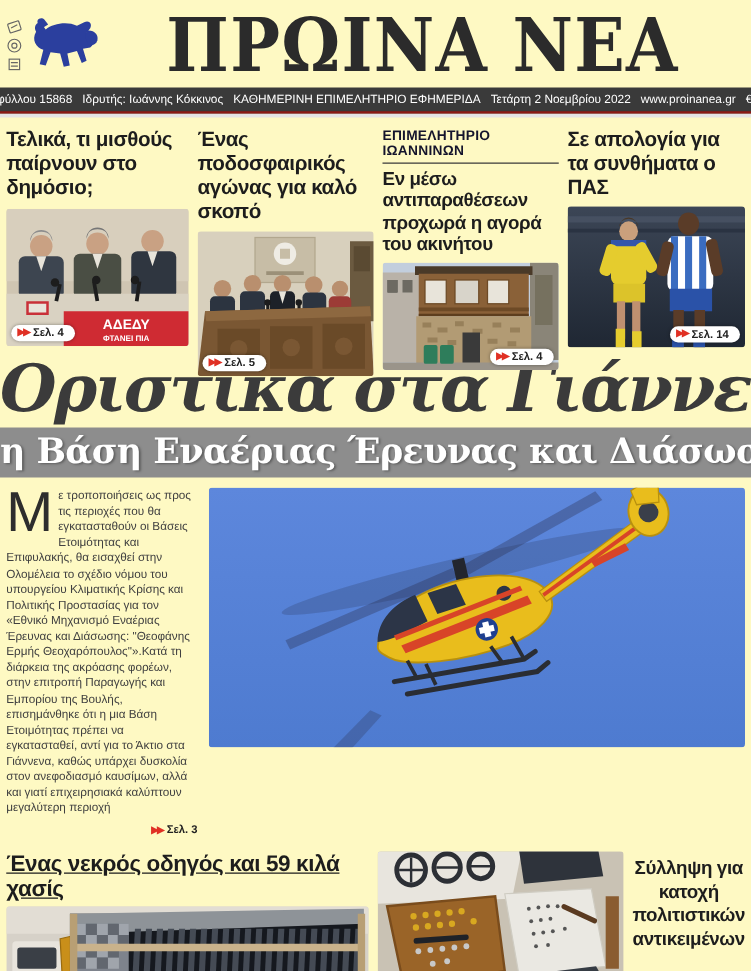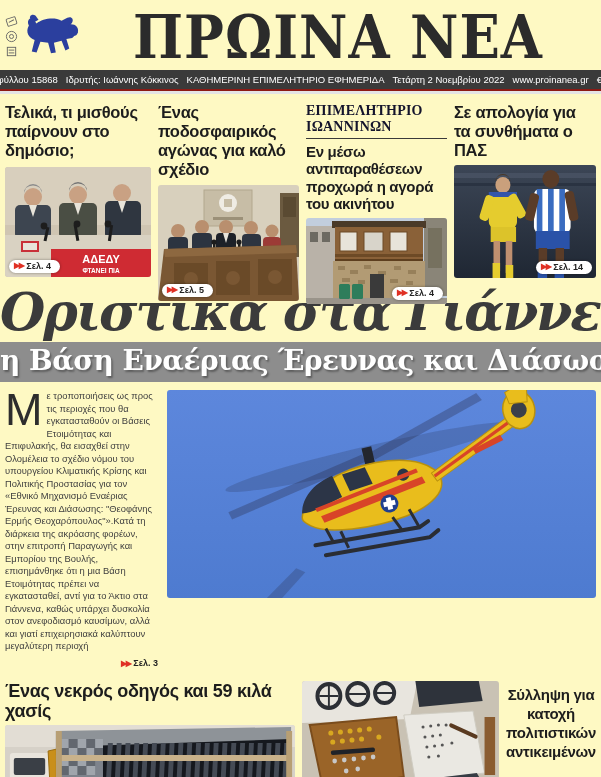--- a/index.html
+++ b/index.html
@@ -31,21 +31,21 @@
   
   .top-row { display:flex; gap:7px; padding:9px 5px 6px; border-top:3px solid #e4e4e4; height:192px; }
   .col { display:flex; flex-direction:column; }
   .col-1 { width:146px; } .col-2 { width:141px; } .col-3 { width:141px; } .col-4 { flex:1; }
   .story-title {
     margin:0 0 5px; font-size:16.5px; font-weight:bold; line-height:1.16;
     color:#1d1d1d; letter-spacing:-0.3px;
   }
   .col-3 .story-title { font-size:15px; }
   .kicker {
-    margin:0 0 4px; font-family:Liberation Serif, serif; font-size:14px;
+    margin:0 0 4px; font-family:Liberation Sans, sans-serif; font-size:11px;
     font-weight:bold; color:#14142c; letter-spacing:0.2px;
     border-bottom:1.5px solid #3a3a3a; padding-bottom:3px;
   }
   figure { margin:0; position:relative; border-radius:3px; overflow:hidden; flex:none; }
   figure svg { display:block; width:100%; height:100%; }
   .fig-auto { margin-top:auto; }
   .fig-1 { height:110px; } .fig-2 { height:116px; } .fig-3 { height:86px; } .fig-4 { height:113px; }
   
   .ptag {
     position:absolute; bottom:4px; left:4px; background:#fff; border-radius:9px;
@@ -74,21 +74,21 @@
     margin:2px 4px 0 0; font-weight:400;
   }
   .story-ptag {
     display:flex; justify-content:flex-end; align-items:center; gap:3px;
     font-size:9px; font-weight:bold; color:#222; margin-top:5px;
   }
   .heli-fig { flex:1; height:208px; }
   
   .bottom-row { display:flex; gap:7px; padding:7px 5px 4px; height:142px; }
   .b-left { width:296px; display:flex; flex-direction:column; }
-  .b-left .story-title { font-size:18px; margin-bottom:3px; }
+  .b-left .story-title { font-size:18px; margin-bottom:3px;text-decoration:underline; }
   .fig-truck { height:99px; }
   .b-mid { width:201px; }
   .fig-items { height:131px; }
   .b-right { flex:1; display:flex; flex-direction:column; padding-top:4px; }
   .b-right .story-title { font-size:15px; line-height:1.28;text-align:center; }
 </style>
 </head>
 <body>
 
 <div class="page">
@@ -159,21 +159,21 @@
           <text x="96" y="106" text-anchor="middle" font-size="6.5" font-weight="bold" fill="#ffffff" font-family="Liberation Sans, sans-serif">ΦΤΑΝΕΙ ΠΙΑ</text>
         </svg>
         <span class="ptag">
             <span class="arr">▶▶</span>
             <span>Σελ. 4</span>
           </span>
       </figure>
     </article>
 
     <article class="col col-2">
-      <h2 class="story-title">Ένας ποδοσφαιρικός αγώνας για καλό σχέδιο</h2>
+      <h2 class="story-title">Ένας ποδοσφαιρικός αγώνας για καλό σκοπό</h2>
       <figure class="fig-2 fig-auto">
         <svg viewBox="0 0 141 116" preserveAspectRatio="none">
           <rect width="141" height="116" fill="#d8d0bd"></rect>
           <rect x="46" y="5" width="48" height="36" fill="#c7bda6" stroke="#b2a78e"></rect>
           <circle cx="70" cy="18" r="9" fill="#efece4"></circle>
             <rect x="66" y="14" width="8" height="8" fill="#c7bda6"></rect>
           <rect x="55" y="32" width="30" height="3" fill="#9b9078"></rect>
           <rect x="122" y="8" width="19" height="64" fill="#6b5a40"></rect>
             <rect x="125" y="12" width="13" height="20" fill="#5a4a32"></rect>
           <circle cx="20" cy="46" r="7" fill="#b98f6e"></circle>

